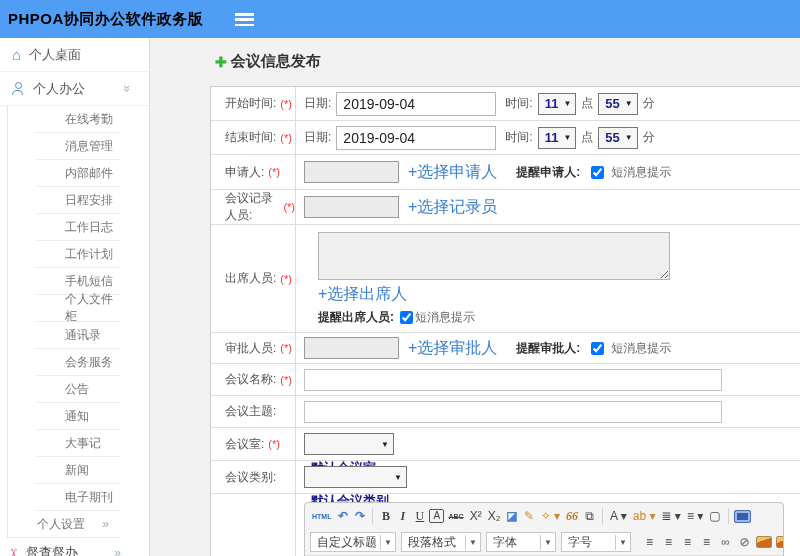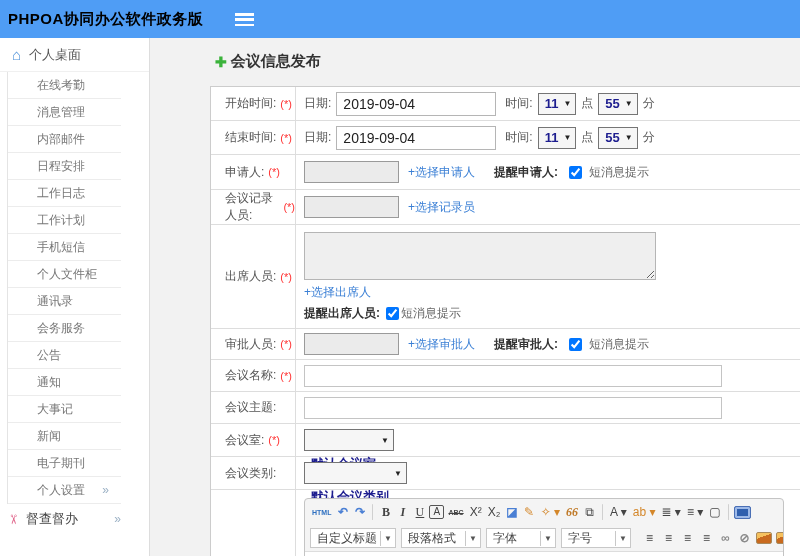--- a/index.html
+++ b/index.html
@@ -21,21 +21,21 @@
   .side-top { height:34px; display:flex; align-items:center; gap:8px; padding-left:12px;
     font-size:13px; color:#555; border-bottom:1px solid #f0f0f0; cursor:pointer; }
   .home-ic { color:#4a90d9; font-size:15px; line-height:1; }
   .person-icon { width:13px; height:14px; position:relative; display:inline-block; }
   .person-icon::before { content:""; position:absolute; top:0; left:3px; width:5px; height:5px;
     border:1.5px solid #4a90d9; border-radius:50%; }
   .person-icon::after { content:""; position:absolute; bottom:1px; left:0; width:9px; height:4px;
     border:1.5px solid #4a90d9; border-bottom:none; border-radius:6px 6px 0 0; }
   .chev { margin-left:auto; color:#9ab0c4; font-size:13px; }
   .chev.dbl-down { transform:rotate(90deg); margin-right:18px; }
-  .submenu { margin-left:7px; border-left:1px solid #e4e4e4; }
+  .submenu { margin-left:7px; border-left:1px solid #e4e4e4;padding-left:28px; }
   .subitem { height:27px; display:flex; align-items:center; padding-left:29px; margin-right:28px;
     font-size:12px; color:#777; border-bottom:1px solid #ececec; cursor:pointer; }
   .subitem .chev { font-size:12px; }
   .settings-row { margin-left:7px; border-left:1px solid #e4e4e4; }
   .settings-row .subitem { margin-right:28px; }
   .supervise-row { height:30px; display:flex; align-items:center; gap:7px; padding-left:8px;
     font-size:13px; color:#444; cursor:pointer; }
   .sup-ic { color:#e0648a; font-size:13px; transform:rotate(90deg); }
   .supervise-row .chev { margin-right:28px; font-size:12px; }
 
@@ -45,33 +45,33 @@
   .plus-ic { color:#3bb33b; font-size:14px; font-weight:bold; }
 
   
   .ftable { margin-left:60px; background:#fff; border-top:1px solid #ccc; border-left:1px solid #ccc; }
   .frow { display:flex; border-bottom:1px solid #ddd; background:#fff; }
   .lcell { width:85px; flex-shrink:0; display:flex; align-items:center; padding-left:14px;
     border-right:1px solid #ddd; font-size:12px; color:#555; }
   .lcell .req { color:#f33; font-style:normal; margin-left:4px; font-size:11px; }
   .vcell { flex:1; display:flex; align-items:center; padding-left:8px; font-size:12px; color:#444; gap:5px; }
   .vcell.col { flex-direction:column; align-items:flex-start; justify-content:center; padding:7px 0 6px 8px; gap:4px; }
-  .h34 { min-height:34px; } .h35 { min-height:35px; } .h88 { min-height:88px; }
+  .h34 { min-height:34px; } .h35 { min-height:35px; } .h88 { min-height:88px;gap:14px; }
   .h31 { min-height:31px; } .h32 { min-height:32px; } .h33 { min-height:33px; }
 
   .inl { color:#555; }
   .date-in { width:160px; height:24px; border:1px solid #b5b5b5; font-size:14px; color:#222;
     padding:0 6px; font-family:"Liberation Sans",sans-serif; }
   .selbox { display:inline-flex; align-items:center; height:22px; border:1px solid #757575;
     background:#f6f6f6; padding:0 4px 0 6px; cursor:pointer; }
   .selbox .sval { font-weight:bold; color:#1d1d8f; font-size:13px; }
   .selbox.und .sval { text-decoration:underline;margin-top:47px; }
   .selbox .caret { font-size:8px; color:#222; margin-left:5px; }
   .gin { width:95px; height:22px; background:#ebebeb; border:1px solid #9a9a9a; }
-  .lnk { color:#3a7fd5; font-size:12px; text-decoration:none; cursor:pointer; margin-left:4px; }
+  .lnk { color:#3a7fd5; font-size:16px; text-decoration:none; cursor:pointer; margin-left:4px; }
   .remind { font-weight:bold; color:#333; margin-left:14px; font-size:12px; }
   .cbx { margin:0 2px 0 6px; }
   .sms { color:#666; font-size:12px; }
   .wide-in { width:418px; height:22px; border:1px solid #c4c4c4; }
   .att-ta { width:352px; height:48px; background:#efefef; border:1px solid #b5b5b5; resize:both; }
   .rline { display:flex; align-items:center; }
 
   
   .ed-box { width:480px; border:1px solid #c4c4c4; border-radius:4px; background:#f4f4f4;
     margin-top:2px; overflow:hidden; }
@@ -114,20 +114,25 @@
 <header class="hdr">
   <span class="hdr-title">PHPOA协同办公软件政务版</span>
   <span class="burger"></span>
 </header>
 
 <div class="page">
   <aside>
     <div class="side-top">
       <span class="home-ic">⌂</span>
       <span>个人桌面</span>
+    </div>
+    <div class="side-top">
+      <span class="person-icon"></span>
+      <span>个人办公</span>
+      <span class="chev dbl-down">»</span>
     </div>
     <div class="submenu">
         <div class="subitem">
           <span>在线考勤</span>
         </div>
 
         <div class="subitem">
           <span>消息管理</span>
         </div>
 

